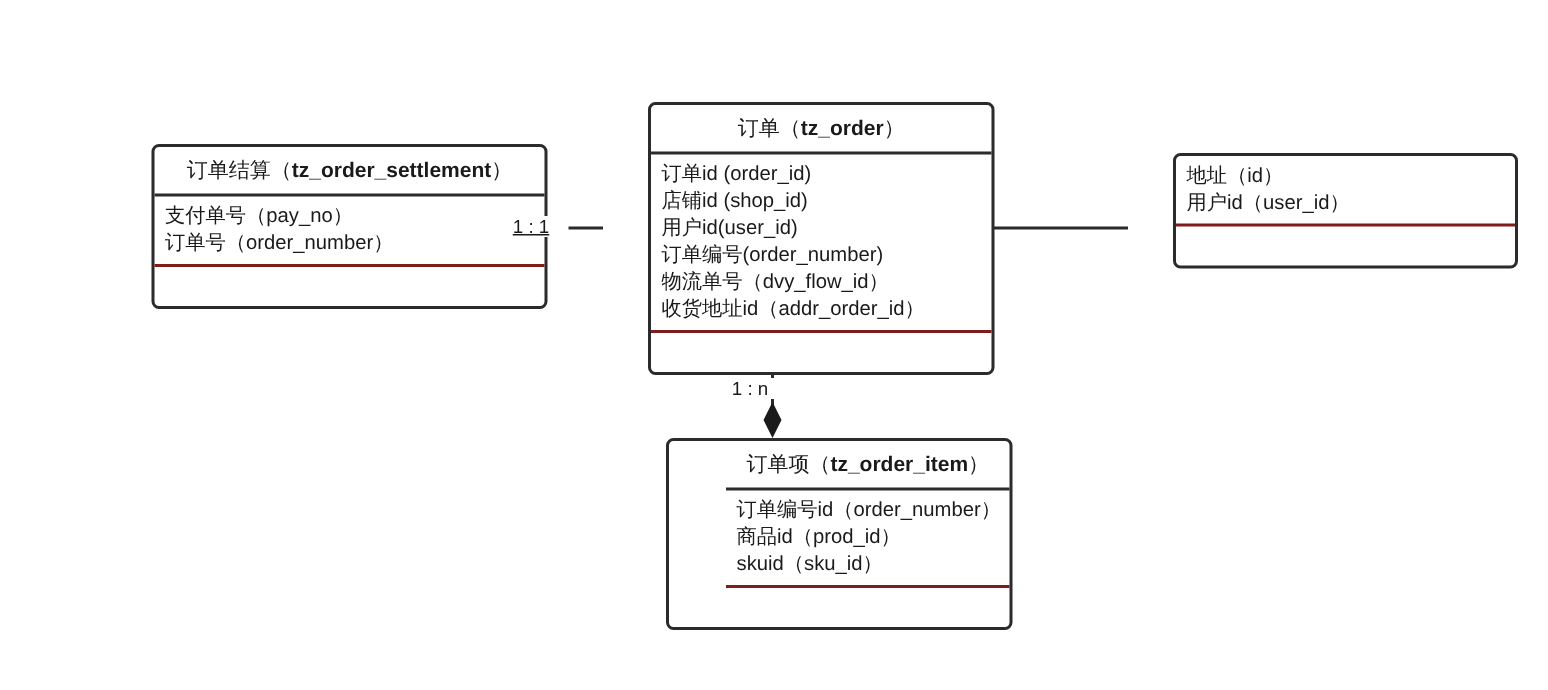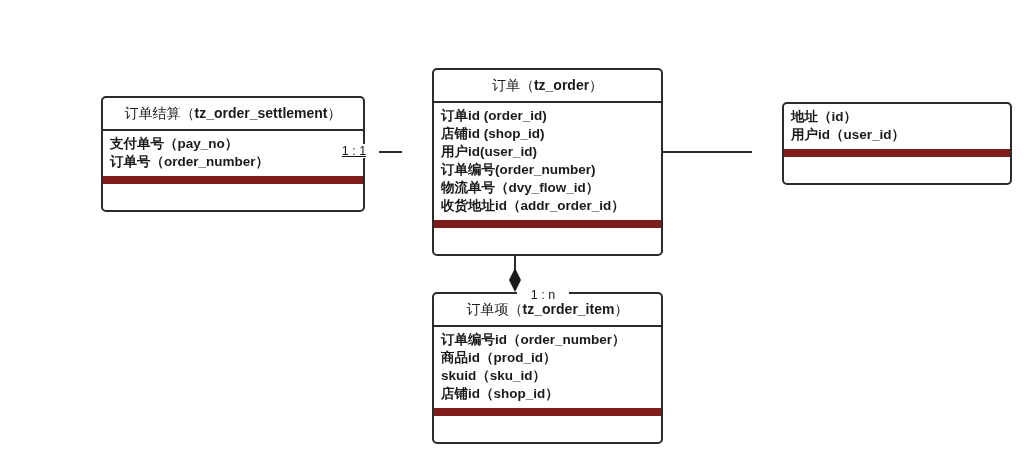--- a/index.html
+++ b/index.html
@@ -40,22 +40,21 @@
     border-bottom: 2px solid #2b2b2b;
     white-space: nowrap;
     color: #1a1a1a;
   }
   .entity-title .tbl {
     font-weight: bold;
   }
   .entity-attrs {
     box-sizing: border-box;
     padding: 4px 7px 5px 7px;
-    border-bottom: 8px solid #7f1d1d;
-    font-weight: bold;
+    border-bottom: 2px solid #7f1d1d;
   }
   .attr-row {
     font-size: 13.5px;
     line-height: 18px;
     white-space: nowrap;
     color: #1a1a1a;
   }
   .entity-footer {
     box-sizing: border-box;
     height: 26px;
@@ -94,21 +93,21 @@
 <body>
 
 <div id="canvas">
 
   <div class="edge-h" style="left:297px; top:151px; width:105px;"></div>
   <div class="edge-label" style="left:329px; top:144px; width:42px;text-decoration:underline;">1 : 1</div>
 
   <div class="edge-h" style="left:629px; top:151px; width:123px;"></div>
 
   <div class="edge-v" style="left:514px; top:227px; height:45px;"></div>
-  <div class="edge-label" style="left:517px; top:252px; width:44px;margin-top:36px;">1 : n</div>
+  <div class="edge-label" style="left:474px; top:252px; width:44px;">1 : n</div>
   <svg class="diamond" width="16" height="24" viewBox="0 0 16 24" style="left:507px; top:268px;">
     <polygon points="8,0 14,12 8,24 2,12" fill="#1a1a1a"></polygon>
   </svg>
 
   <div class="entity" style="left:69px; top:96px; width:264px;">
     <div class="entity-title">
       <span>订单结算</span><span>（</span><span class="tbl">tz_order_settlement</span><span>）</span>
     </div>
     <div class="entity-attrs">
       <div class="attr-row">支付单号（pay_no）</div>
@@ -133,26 +132,25 @@
   </div>
 
   <div class="entity" style="left:750px; top:102px; width:230px;">
     <div class="entity-attrs">
       <div class="attr-row">地址（id）</div>
       <div class="attr-row">用户id（user_id）</div>
     </div>
     <div class="entity-footer"></div>
   </div>
 
-  <div class="entity" style="left:400px; top:292px; width:231px;">
+  <div class="entity" style="left:412px; top:292px; width:231px;padding-left:38px;">
     <div class="entity-title">
       <span>订单项</span><span>（</span><span class="tbl">tz_order_item</span><span>）</span>
     </div>
     <div class="entity-attrs">
       <div class="attr-row">订单编号id（order_number）</div>
       <div class="attr-row">商品id（prod_id）</div>
       <div class="attr-row">skuid（sku_id）</div>
-      <div class="attr-row">店铺id（shop_id）</div>
     </div>
     <div class="entity-footer"></div>
   </div>
 
 </div>
 
 </body></html>

